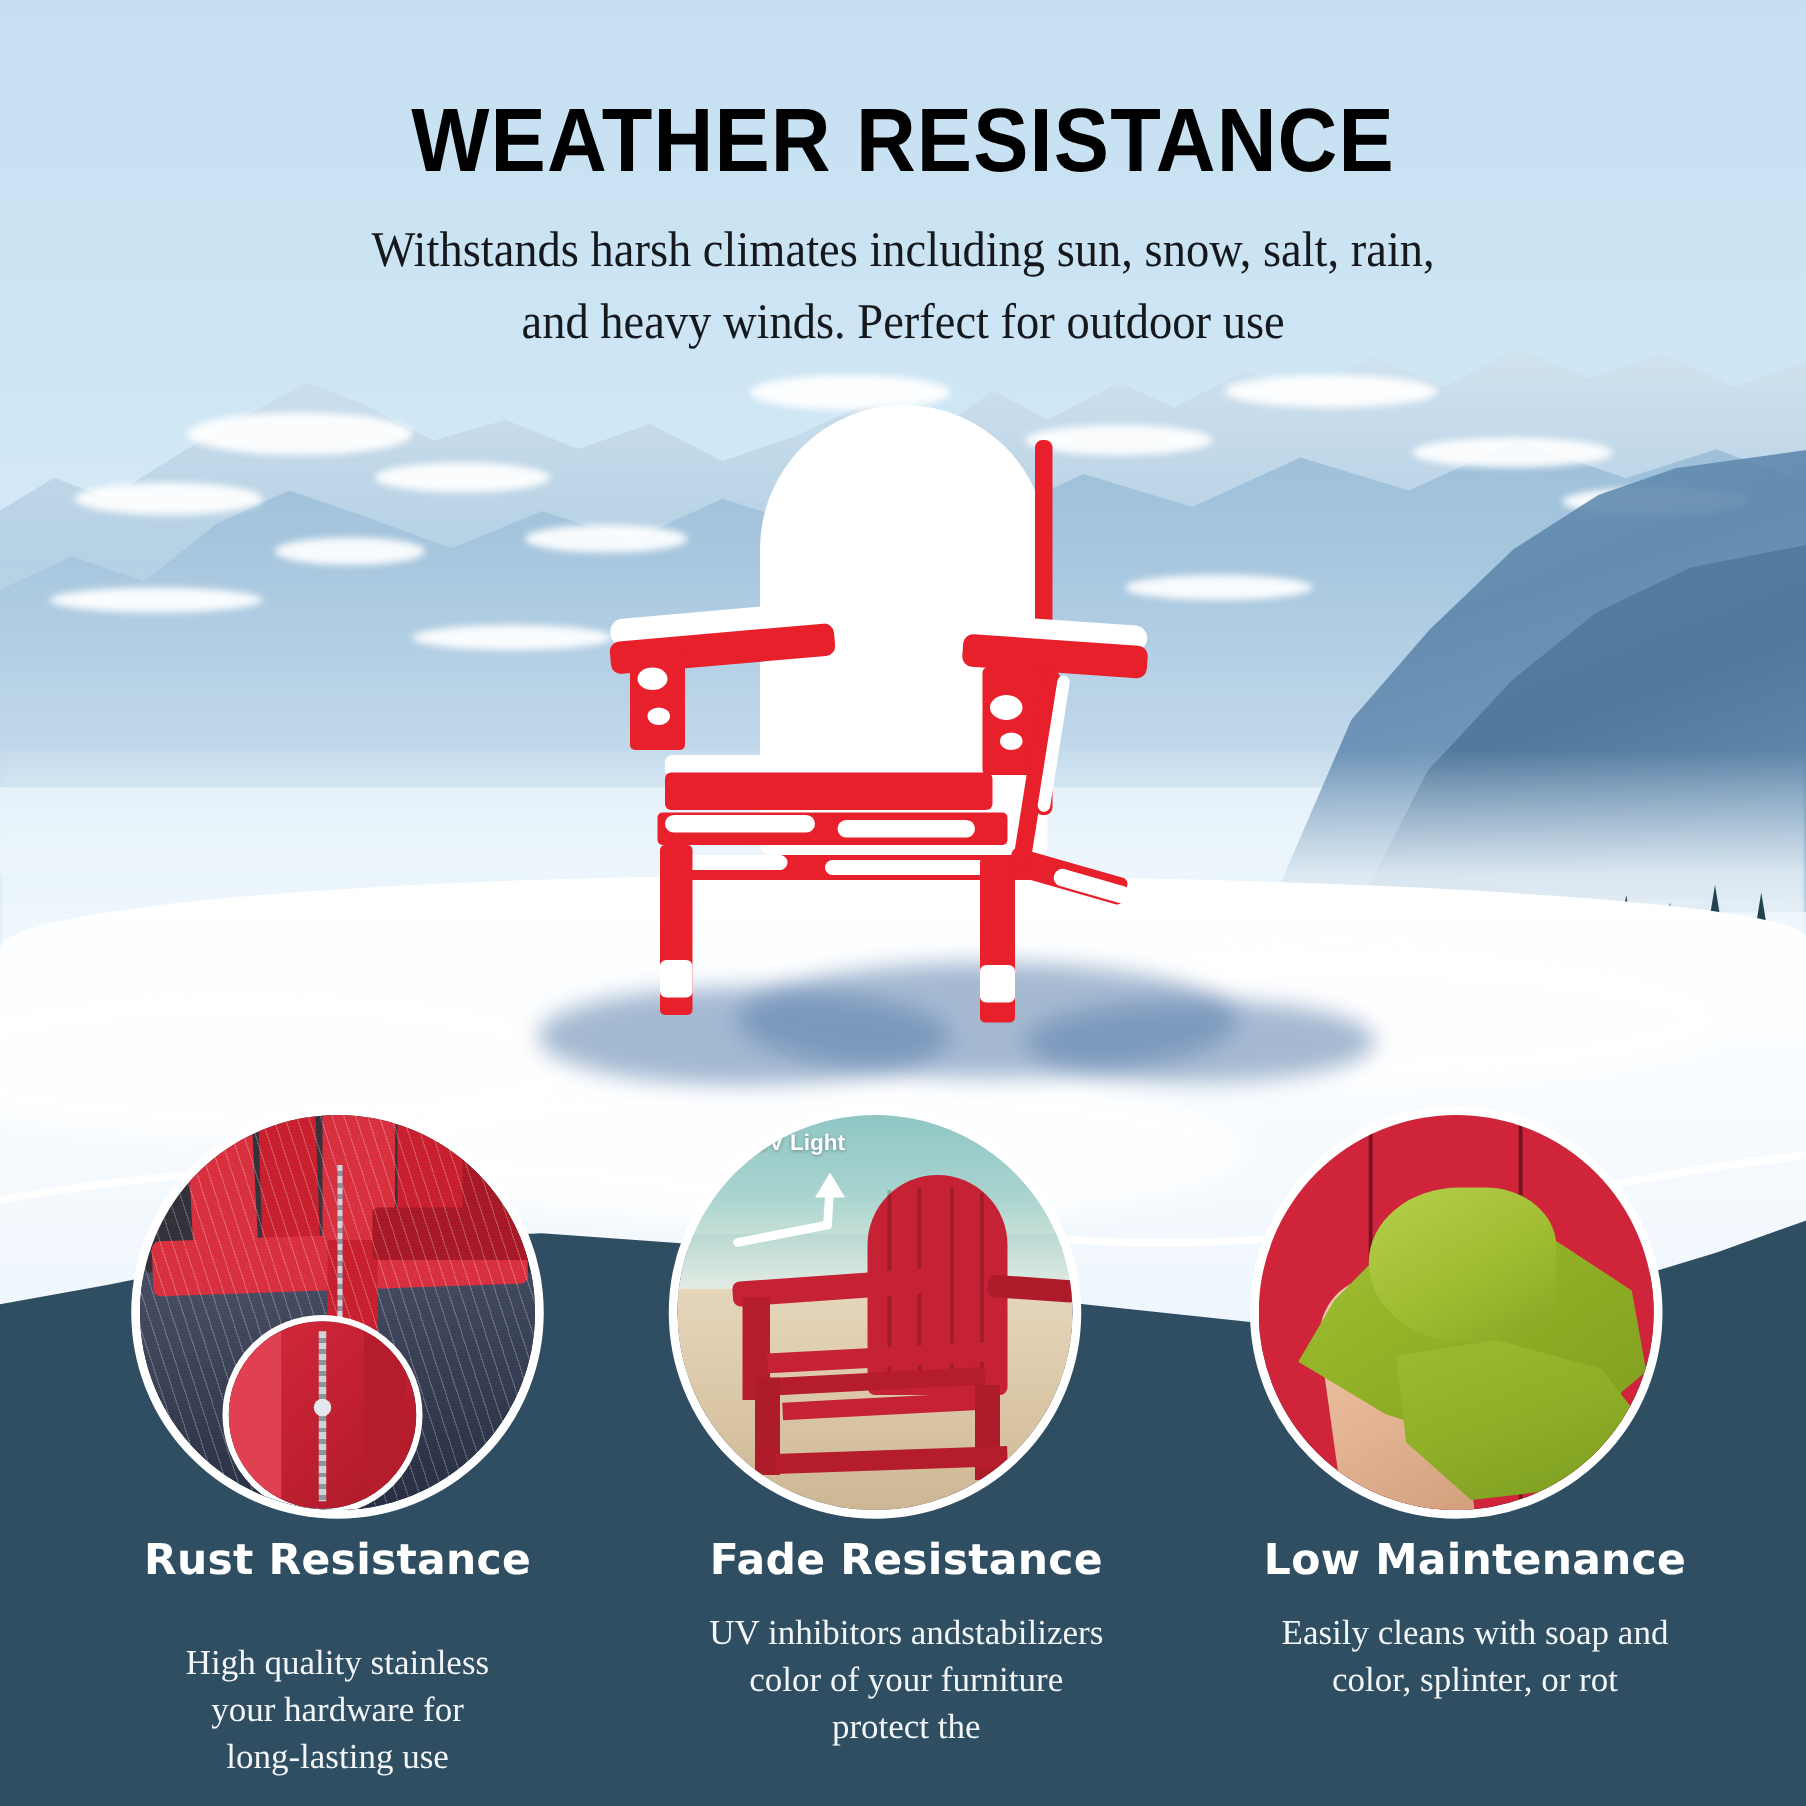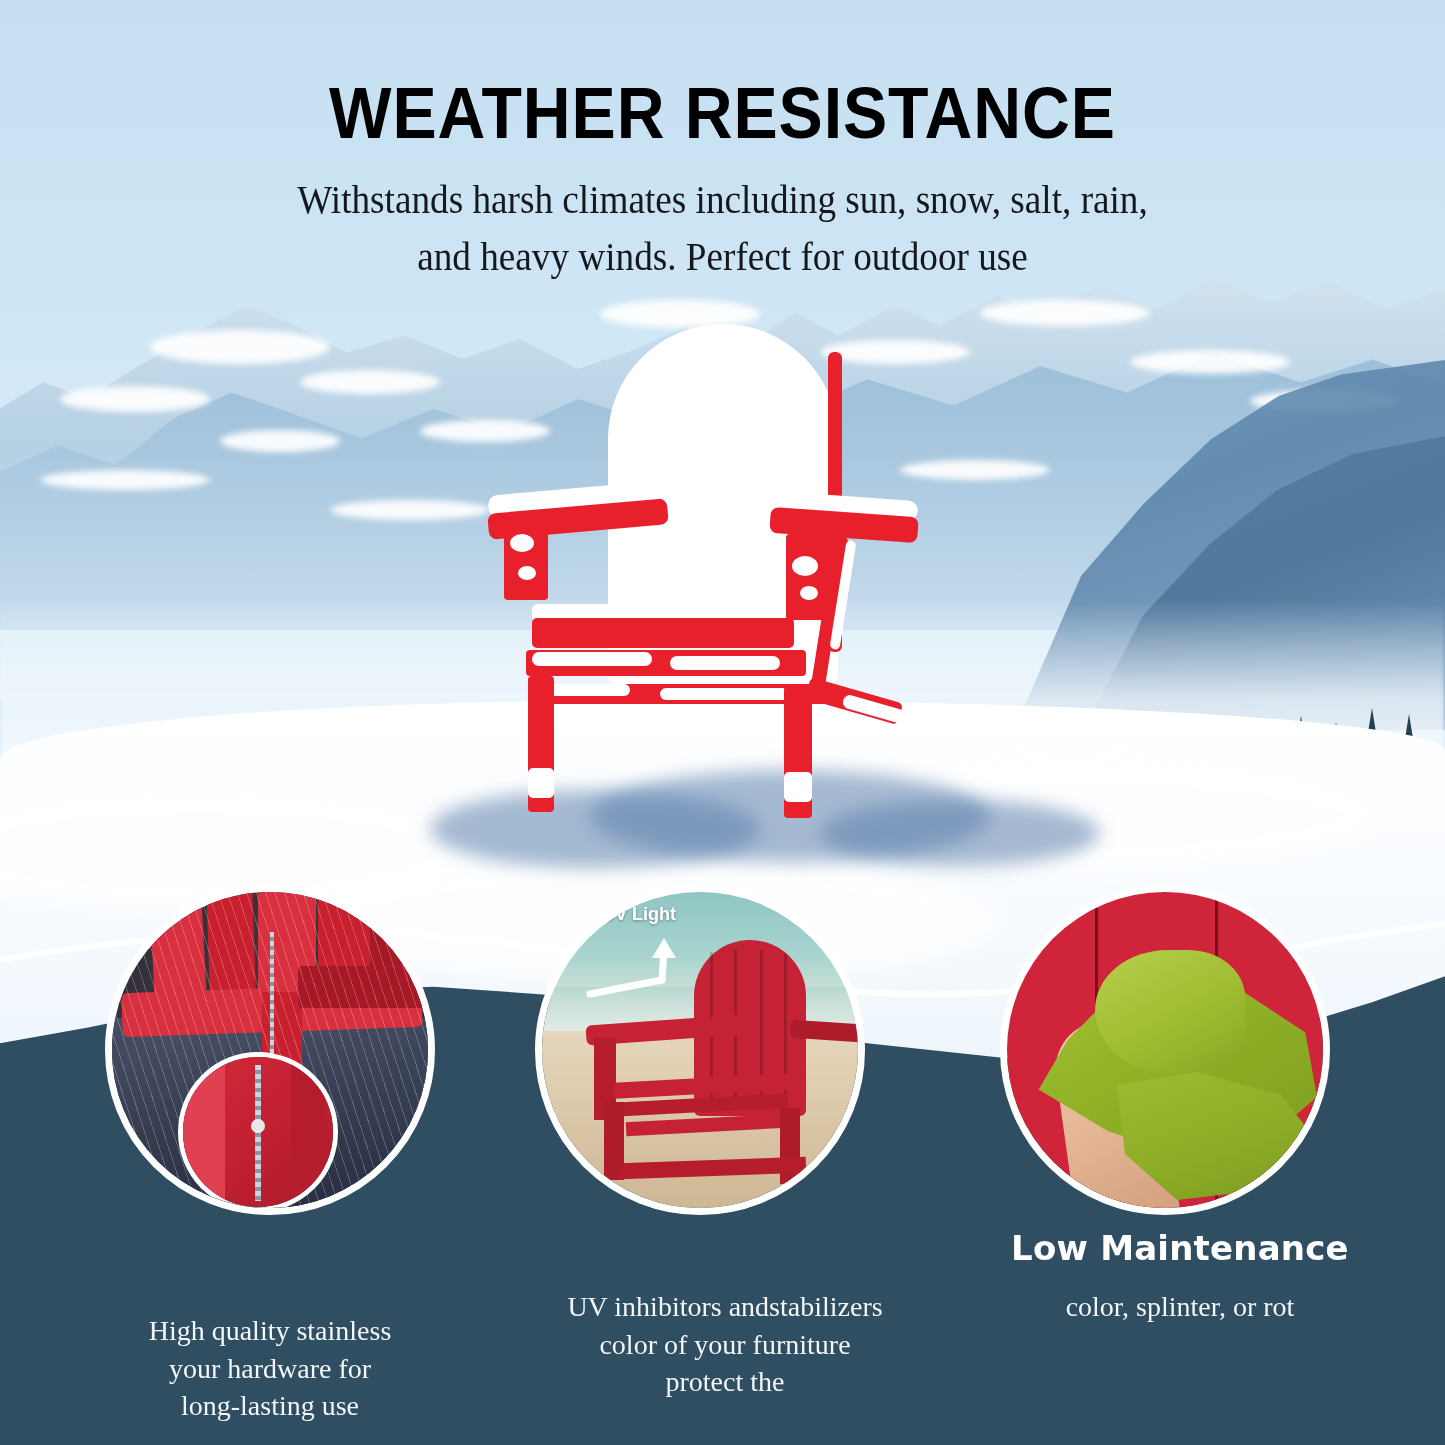--- a/index.html
+++ b/index.html
@@ -449,30 +449,33 @@
       <div class="cloth" style="left:20px; top:72px; width:290px; height:190px;
                   clip-path: polygon(14% 40%, 36% 6%, 58% 0%, 74% 14%, 96% 36%, 100% 70%, 80% 96%, 52% 100%, 28% 88%, 4% 66%);"></div>
       <div class="cloth" style="left:88px; top:58px; width:150px; height:124px; border-radius:56% 44% 40% 60%;
                   background: linear-gradient(150deg,#b6cf4b 0%,#9dbb30 60%,#87a425 100%);"></div>
       <div class="cloth" style="left:110px; top:180px; width:200px; height:128px;
                   clip-path: polygon(0% 10%, 40% 0%, 82% 18%, 100% 54%, 74% 92%, 30% 100%, 4% 64%);
                   background: linear-gradient(160deg,#9dbb30 0%,#8dad28 55%,#7a9a1e 100%);"></div>
     </div>
   </div>
 
+  <div class="feat-title" style="left:50px; top:1228px;">Rust Resistance</div>
   <div class="feat-desc" style="left:50px; top:1288px;margin-top:24px;">
     <div>High quality stainless</div>
     <div>your hardware for</div>
     <div>long-lasting use</div>
   </div>
 
+  <div class="feat-title" style="left:505px; top:1228px;">Fade Resistance</div>
   <div class="feat-desc" style="left:505px; top:1288px;">
     <div>UV inhibitors andstabilizers</div>
     <div>color of your furniture</div>
     <div>protect the</div>
   </div>
 
   <div class="feat-title" style="left:960px; top:1228px;">Low Maintenance</div>
   <div class="feat-desc" style="left:960px; top:1288px;">
+    <div>Easily cleans with soap and</div>
     <div>color, splinter, or rot</div>
   </div>
 
 </div>
 
 </body></html>

